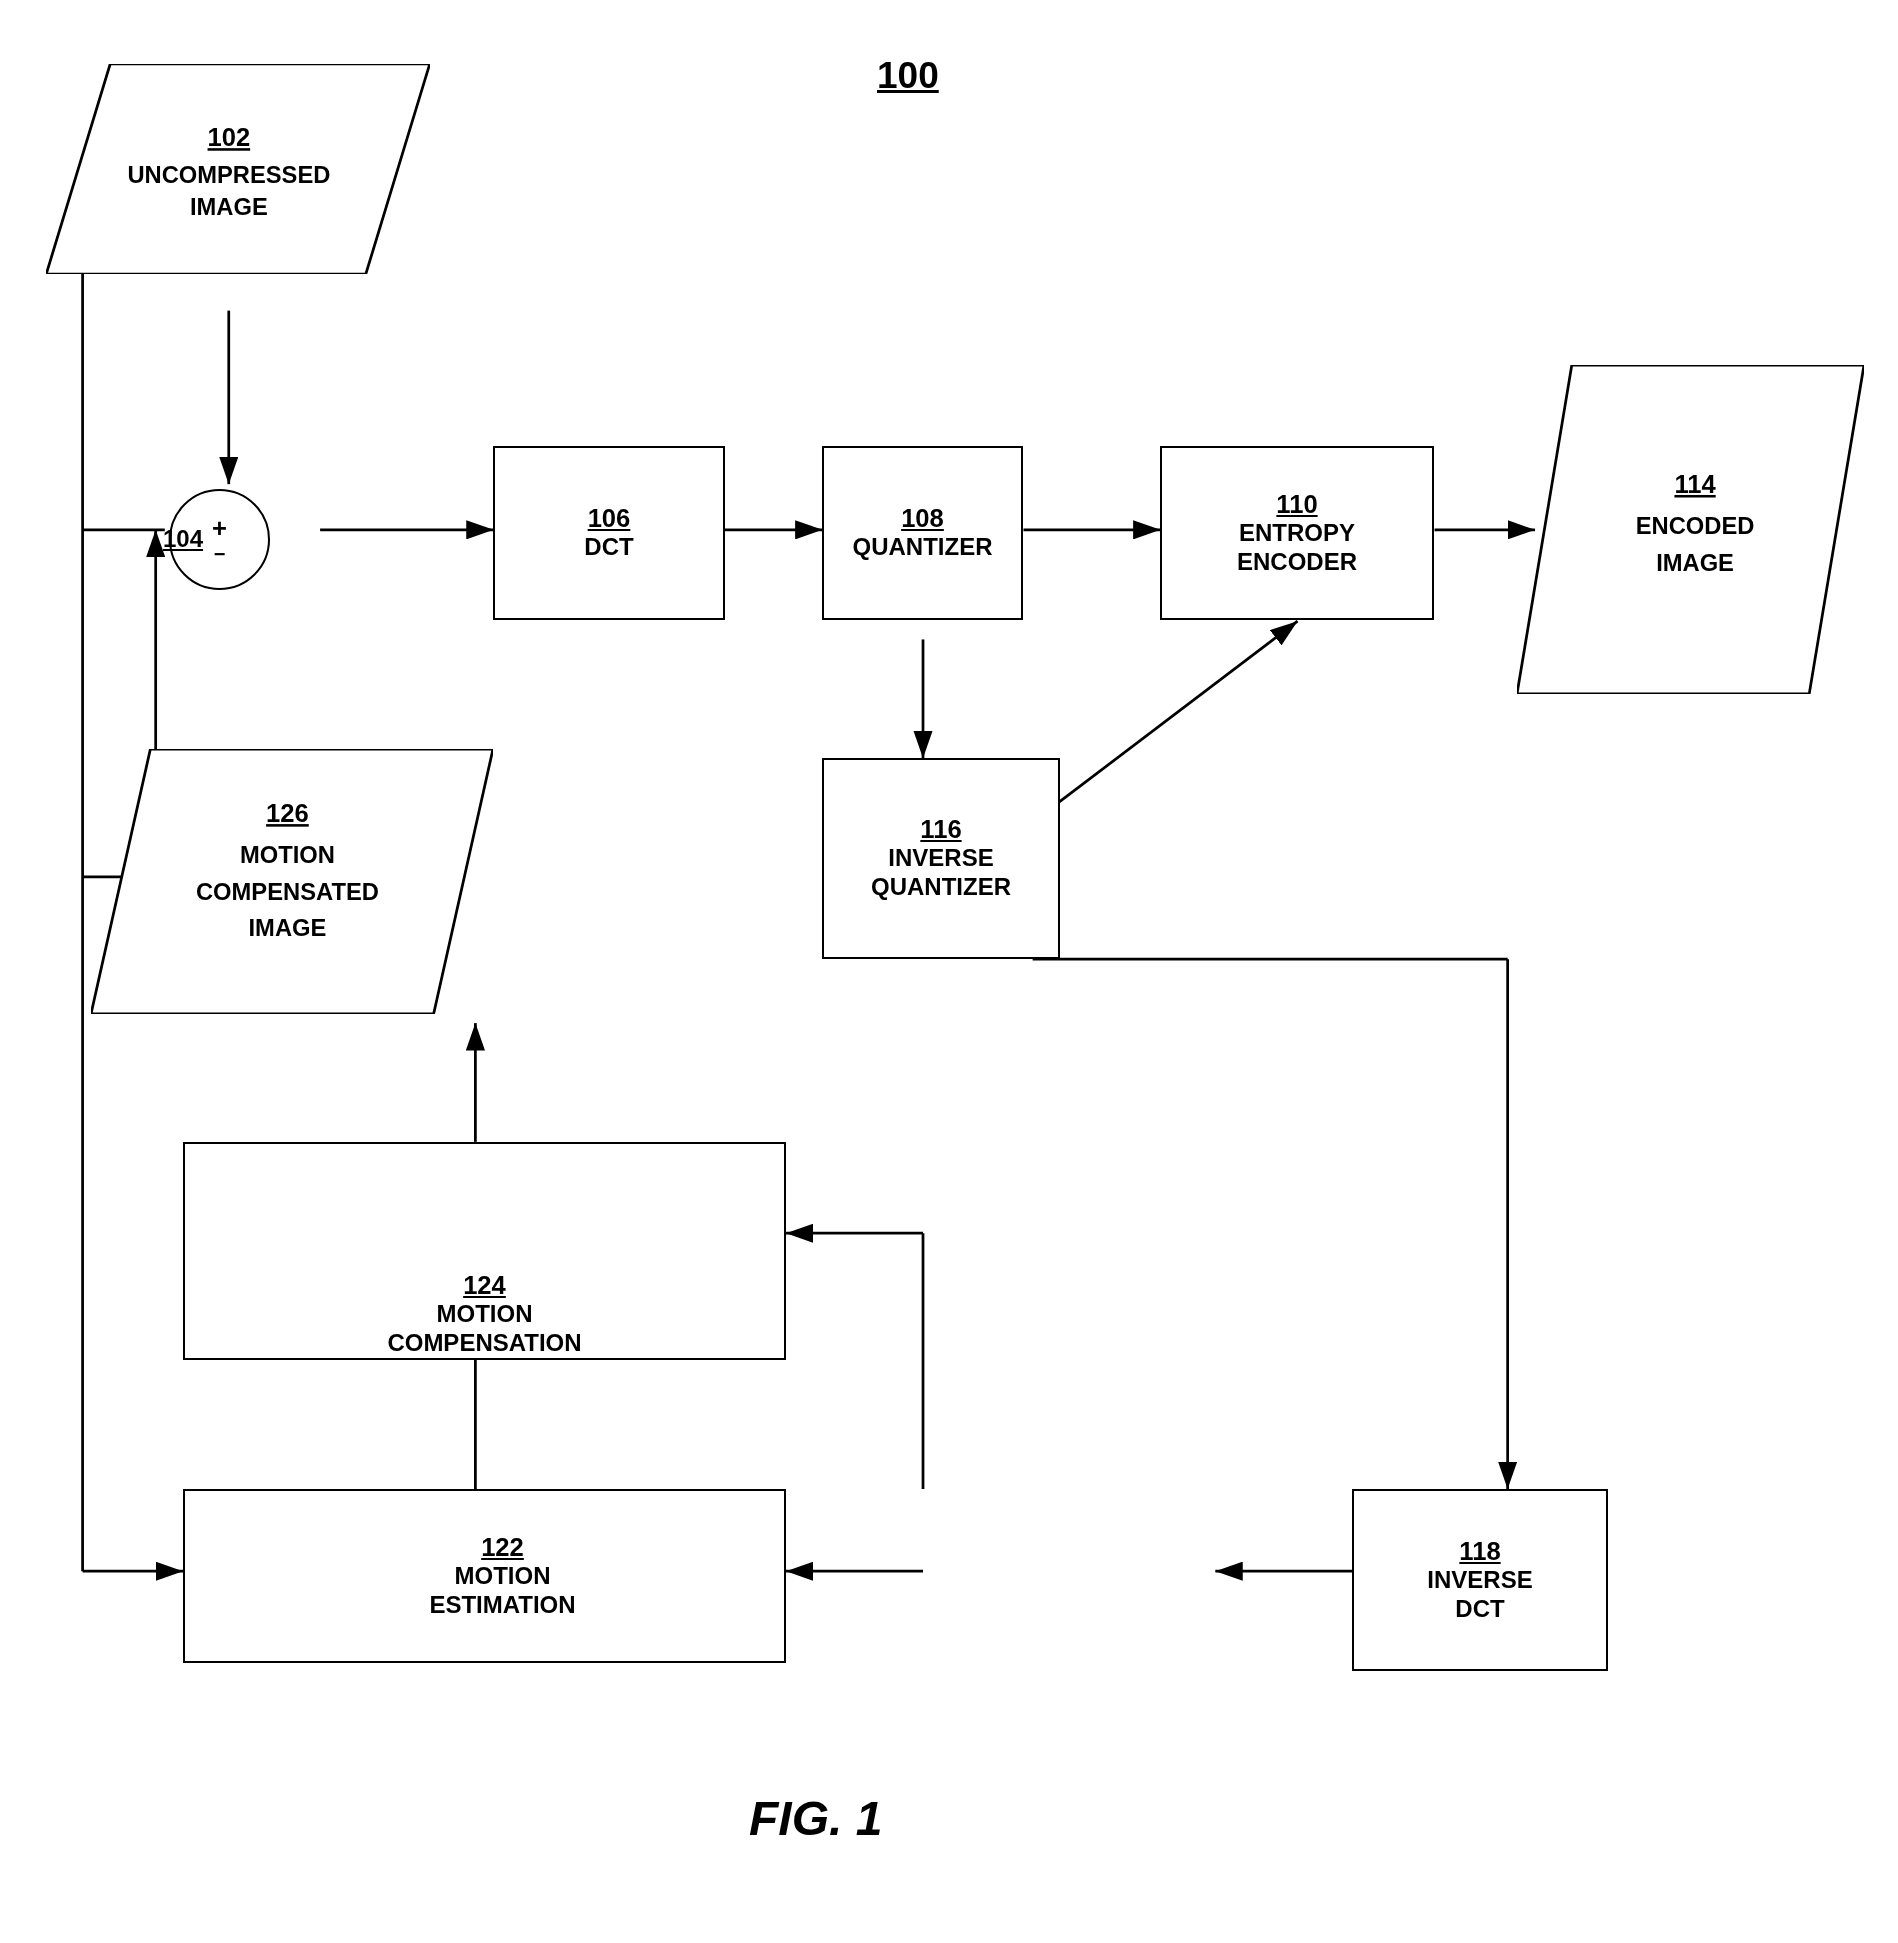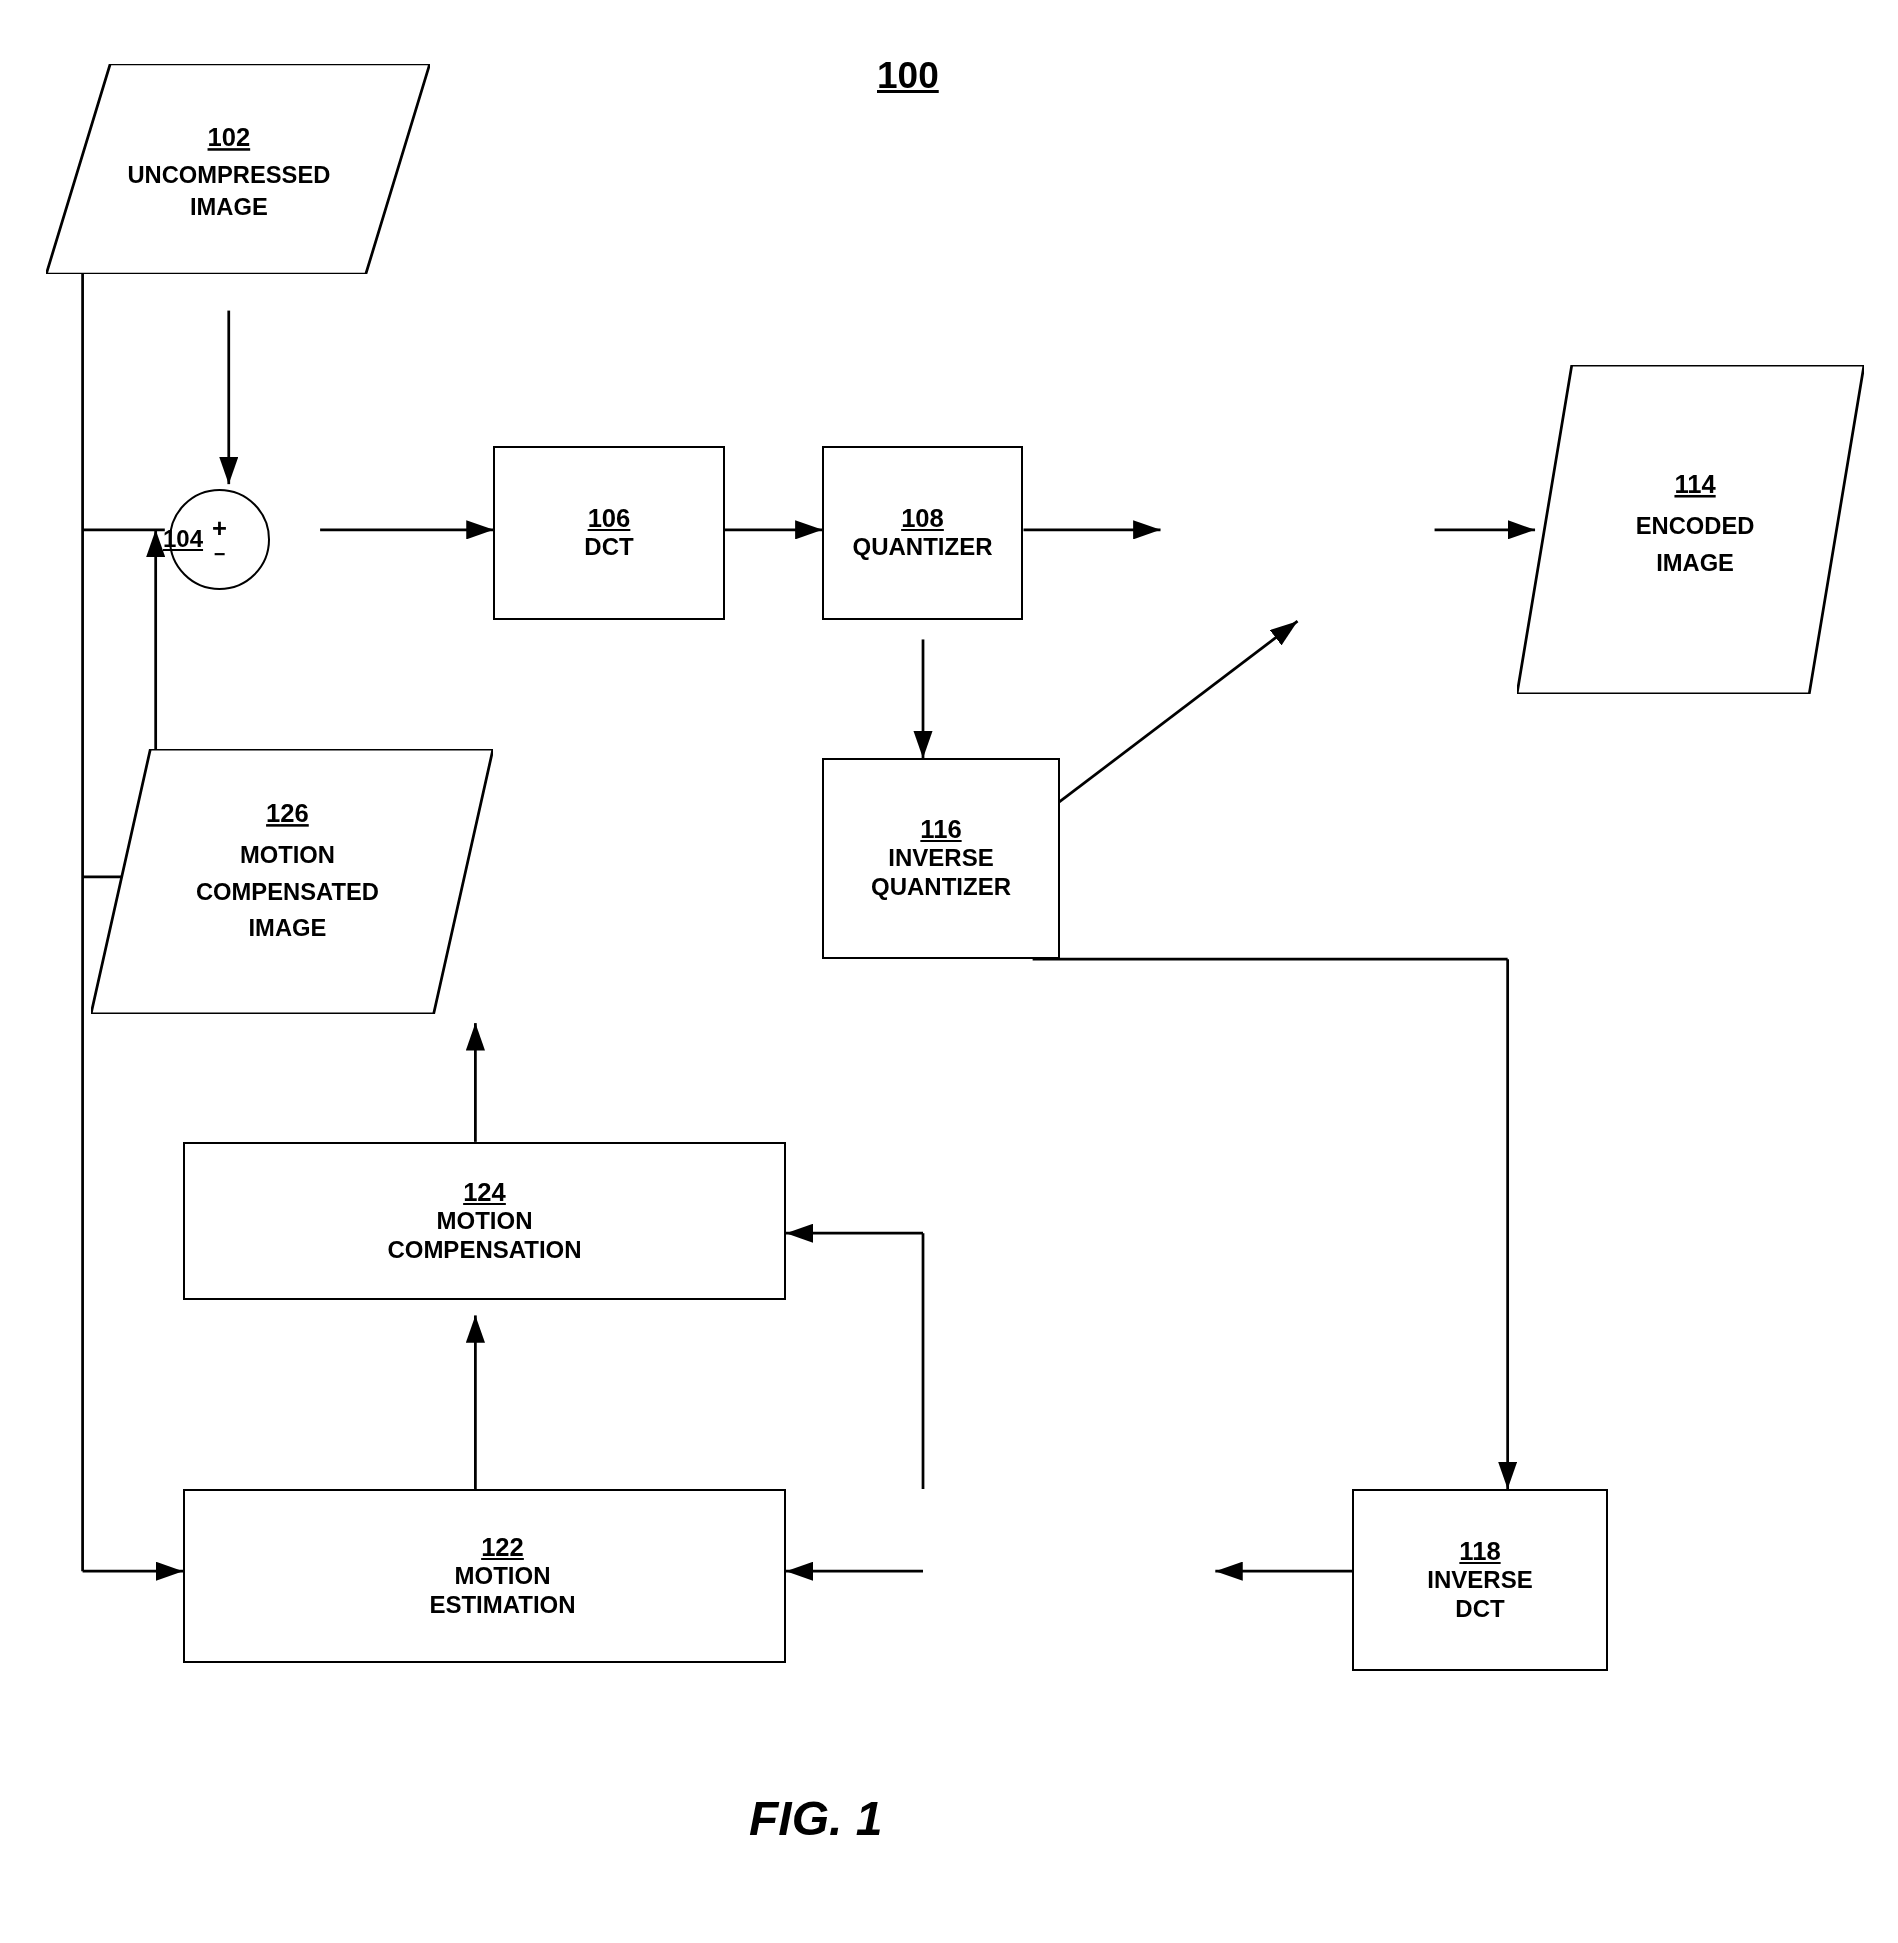--- a/index.html
+++ b/index.html
@@ -145,20 +145,24 @@
   <div class="box" style="left: 493px; top: 446px; width: 232px; height: 174px;">
     <div class="label-num">106</div>
     <div class="label-text">DCT</div>
   </div>
 
   <div class="box" style="left: 822px; top: 446px; width: 201px; height: 174px;">
     <div class="label-num">108</div>
     <div class="label-text">QUANTIZER</div>
   </div>
 
+  <div class="box" style="left: 1160px; top: 446px; width: 274px; height: 174px;">
+    <div class="label-num">110</div>
+    <div class="label-text">ENTROPY<br>ENCODER</div>
+  </div>
 
   <svg class="para-svg" style="left: 1517px; top: 365px; width: 347px; height: 329px;" viewBox="0 0 380 360" width="347" height="329">
     <polygon points="60,0 380,0 320,360 0,360" fill="white" stroke="black" stroke-width="3"></polygon>
     <text x="195" y="140" text-anchor="middle" font-size="28" font-weight="bold" text-decoration="underline" font-family="Arial">114</text>
     <text x="195" y="185" text-anchor="middle" font-size="26" font-weight="bold" font-family="Arial">ENCODED</text>
     <text x="195" y="225" text-anchor="middle" font-size="26" font-weight="bold" font-family="Arial">IMAGE</text>
   </svg>
 
   <svg class="para-svg" style="left: 91px; top: 749px; width: 402px; height: 265px;" viewBox="0 0 440 290" width="402" height="265">
     <polygon points="65,0 440,0 375,290 0,290" fill="white" stroke="black" stroke-width="3"></polygon>
@@ -166,21 +170,21 @@
     <text x="215" y="125" text-anchor="middle" font-size="26" font-weight="bold" font-family="Arial">MOTION</text>
     <text x="215" y="165" text-anchor="middle" font-size="26" font-weight="bold" font-family="Arial">COMPENSATED</text>
     <text x="215" y="205" text-anchor="middle" font-size="26" font-weight="bold" font-family="Arial">IMAGE</text>
   </svg>
 
   <div class="box" style="left: 822px; top: 758px; width: 238px; height: 201px;">
     <div class="label-num">116</div>
     <div class="label-text">INVERSE<br>QUANTIZER</div>
   </div>
 
-  <div class="box" style="left: 183px; top: 1142px; width: 603px; height: 158px;">
+  <div class="box" style="left: 183px; top: 1142px; width: 603px; height: 218px; justify-content: flex-end;">
     <div class="label-num">124</div>
     <div class="label-text">MOTION<br>COMPENSATION</div>
   </div>
 
   <div class="box" style="left: 183px; top: 1489px; width: 603px; height: 174px; padding-left: 36px;">
     <div class="label-num">122</div>
     <div class="label-text">MOTION<br>ESTIMATION</div>
   </div>
 
 

